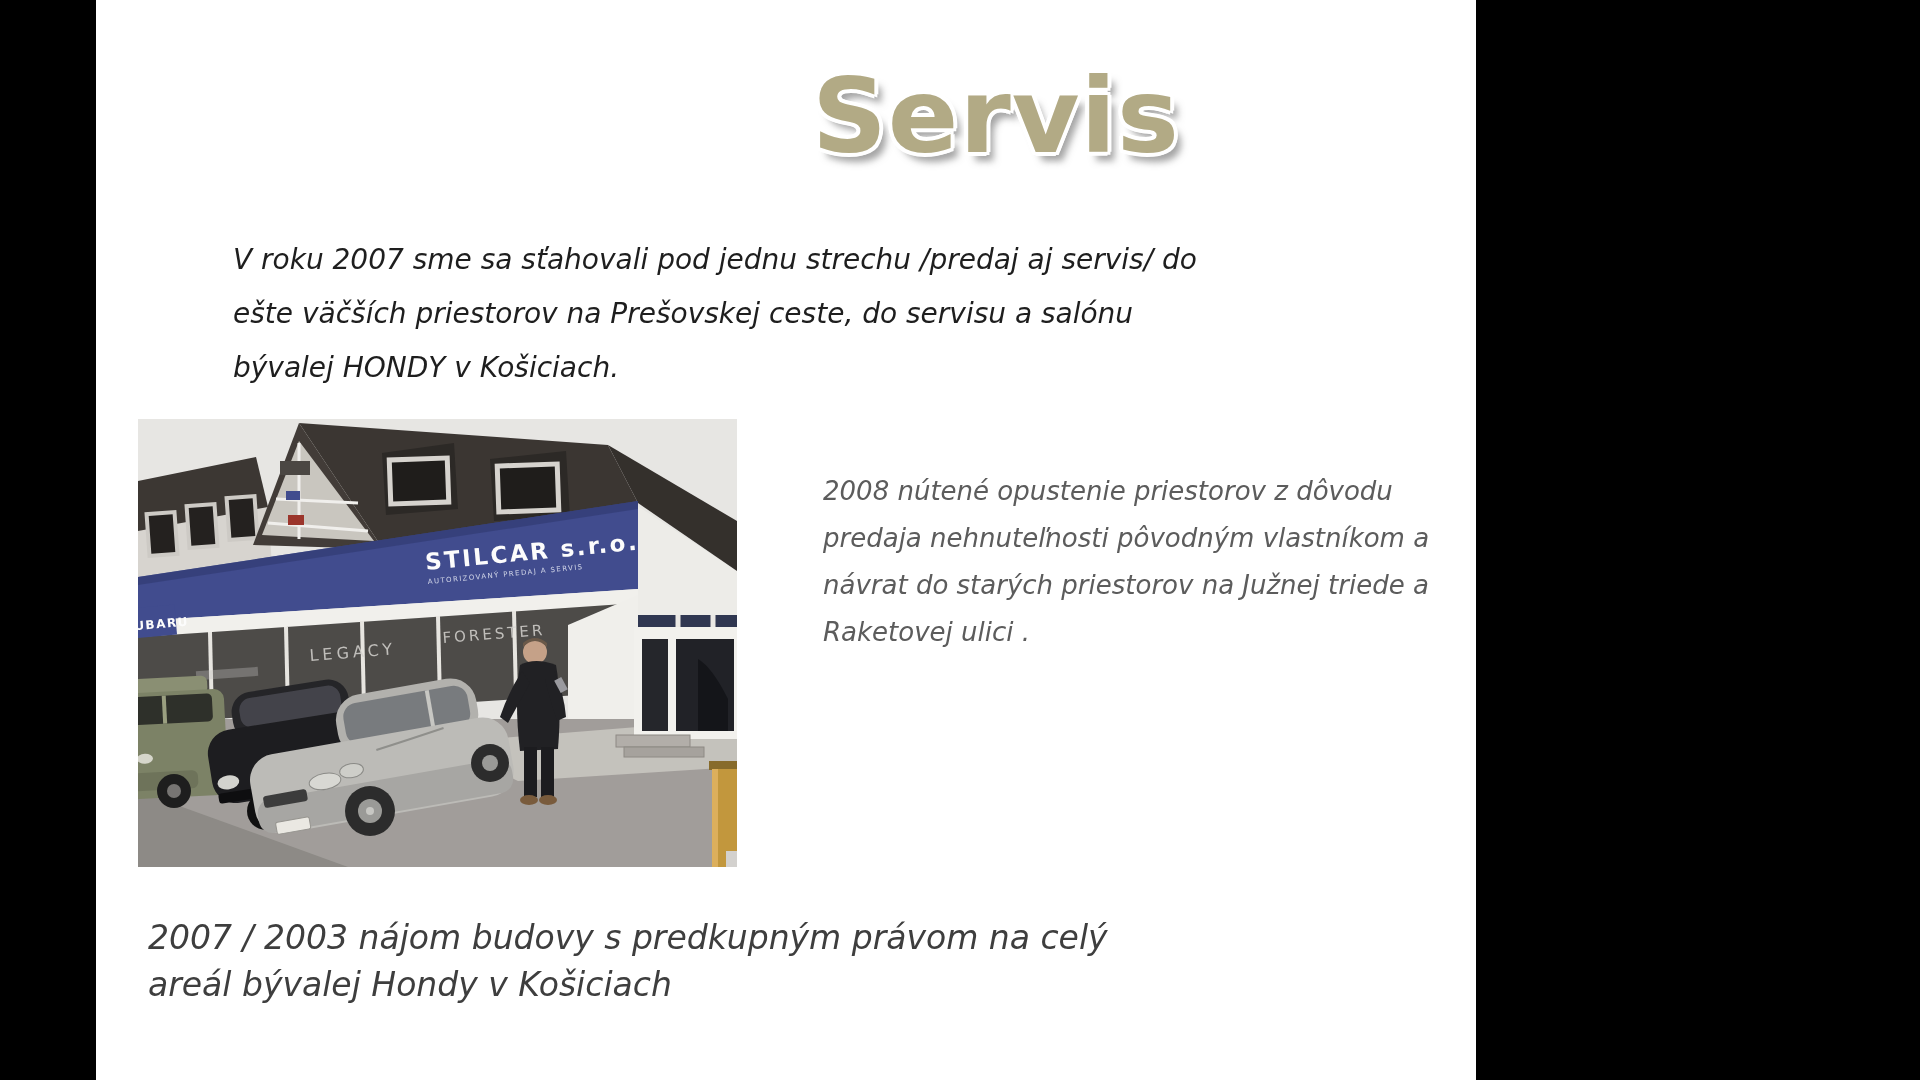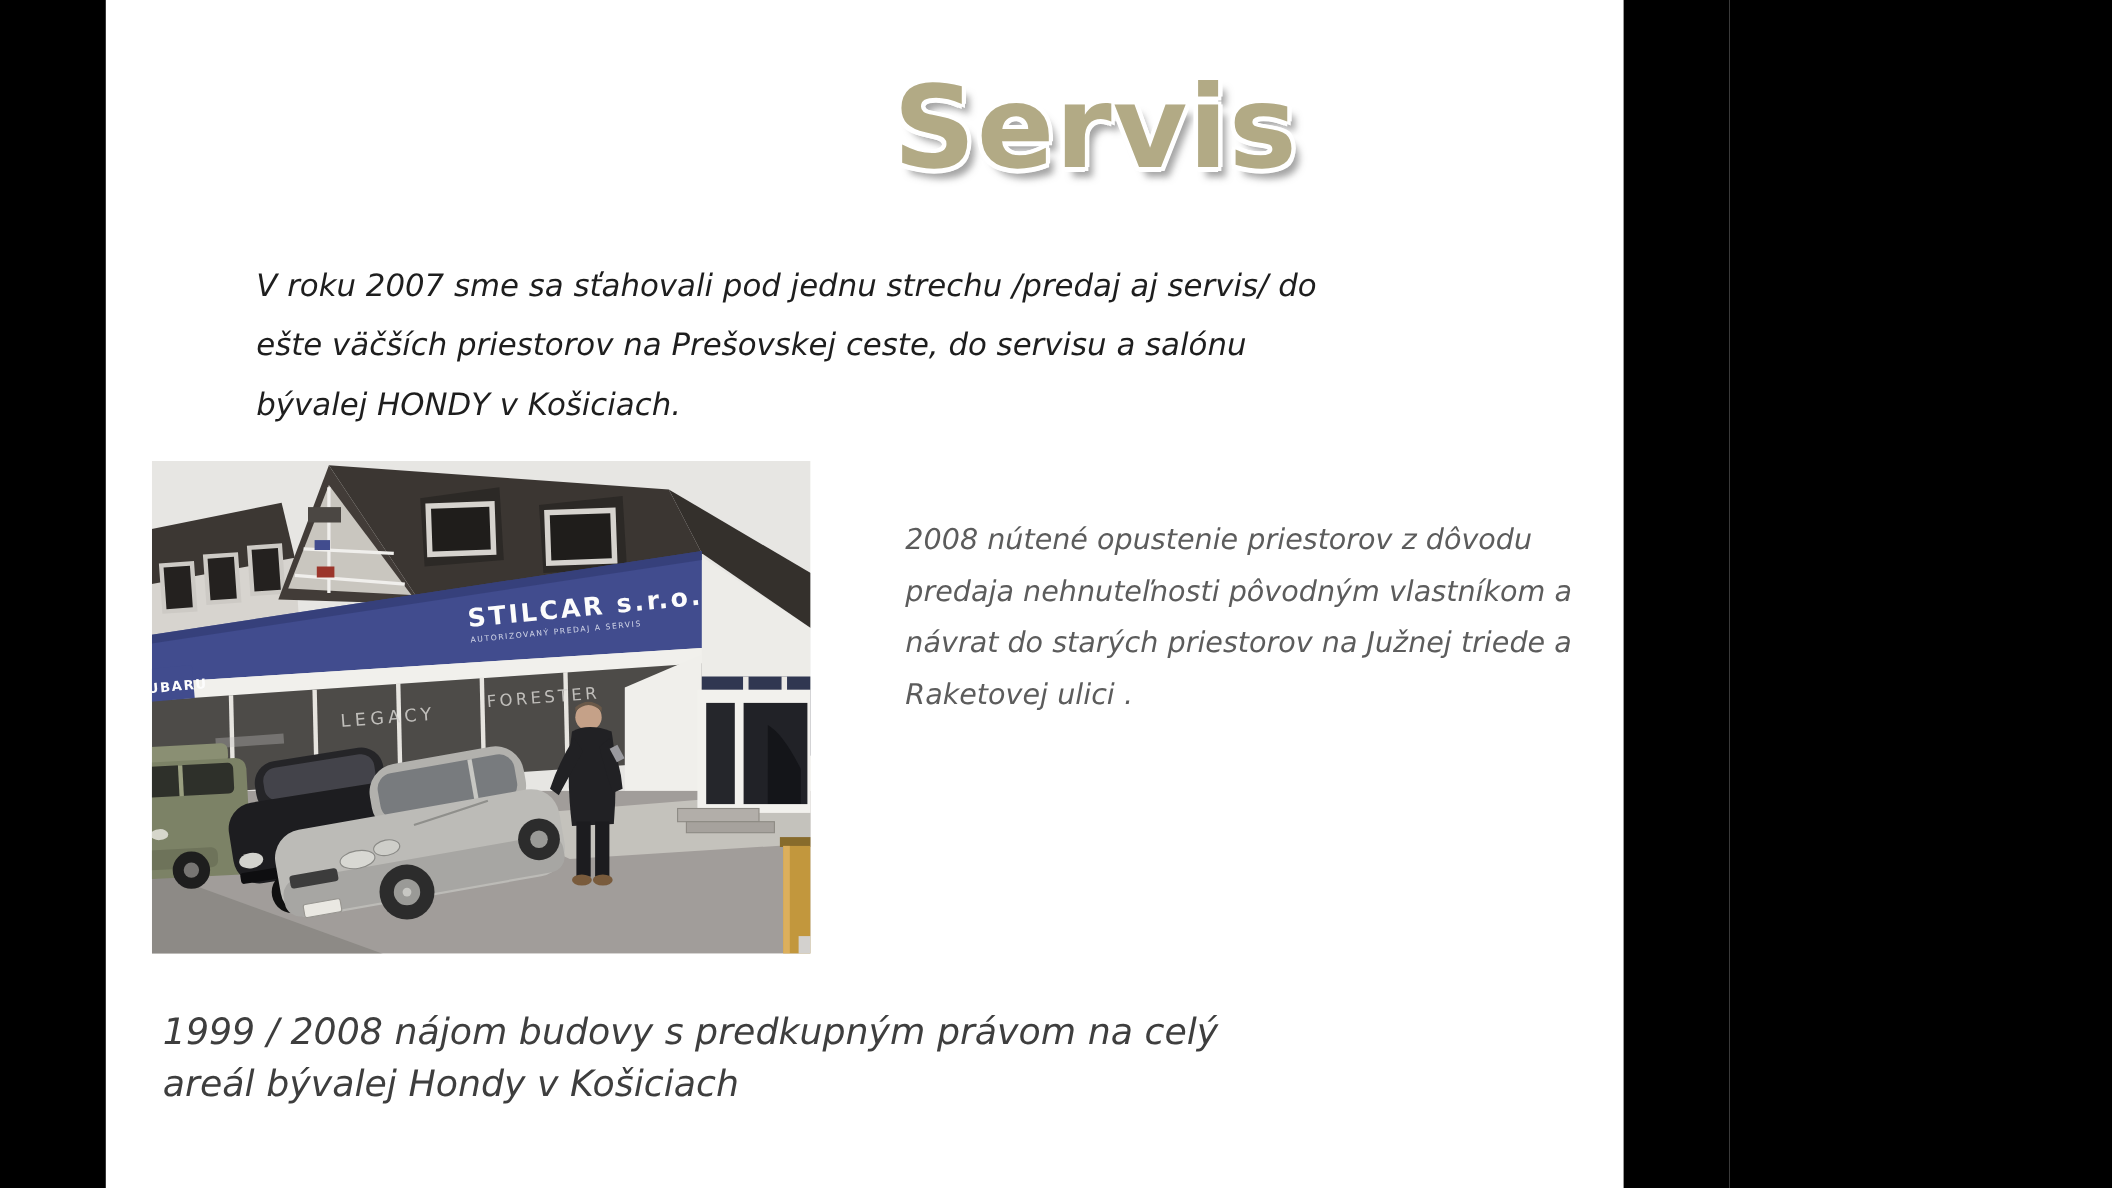--- a/index.html
+++ b/index.html
@@ -1,16 +1,16 @@
 <!DOCTYPE html>
 <html><head>
 <meta charset="utf-8">
 <style>
   html,body{margin:0;padding:0;background:#000;}
-  .screen{position:relative;width:1572px;height:1080px;background:#404040;overflow:hidden;
+  .screen{position:relative;width:1572px;height:1080px;background:#4c1d95;overflow:hidden;
           font-family:"DejaVu Sans","Liberation Sans",sans-serif;}
   .letterbox{position:absolute;top:0;height:1080px;background:#000;}
   .letterbox.left{left:0;width:96px;}
   .letterbox.right{right:0;width:96px;}
   .slide{position:absolute;left:96px;top:0;width:1728px;height:1080px;background:#ffffff;}
 
   .title{
     position:absolute;left:0;right:0;top:58px;margin:0;
     text-align:center;transform:translateX(36px);
     font-size:104px;line-height:1.12;font-weight:bold;letter-spacing:1px;
@@ -183,19 +183,19 @@
           <rect x="588" y="432" width="11" height="16" fill="#d5d3cf"></rect>
         </g>
       </svg>
     </div>
 
     <p class="para para-2008">2008 nútené opustenie priestorov z dôvodu
 predaja nehnuteľnosti  pôvodným vlastníkom a
 návrat do starých priestorov na Južnej triede a
 Raketovej ulici .</p>
 
-    <p class="para para-bottom">1999 / 2008  nájom budovy s predkupným právom na  celý
+    <p class="para para-bottom">2007 / 2003  nájom budovy s predkupným právom na  celý
 areál bývalej Hondy v Košiciach</p>
   </div>
 
   <div class="letterbox left"></div>
   <div class="letterbox right"></div>
 </div>
 
 </body></html>

